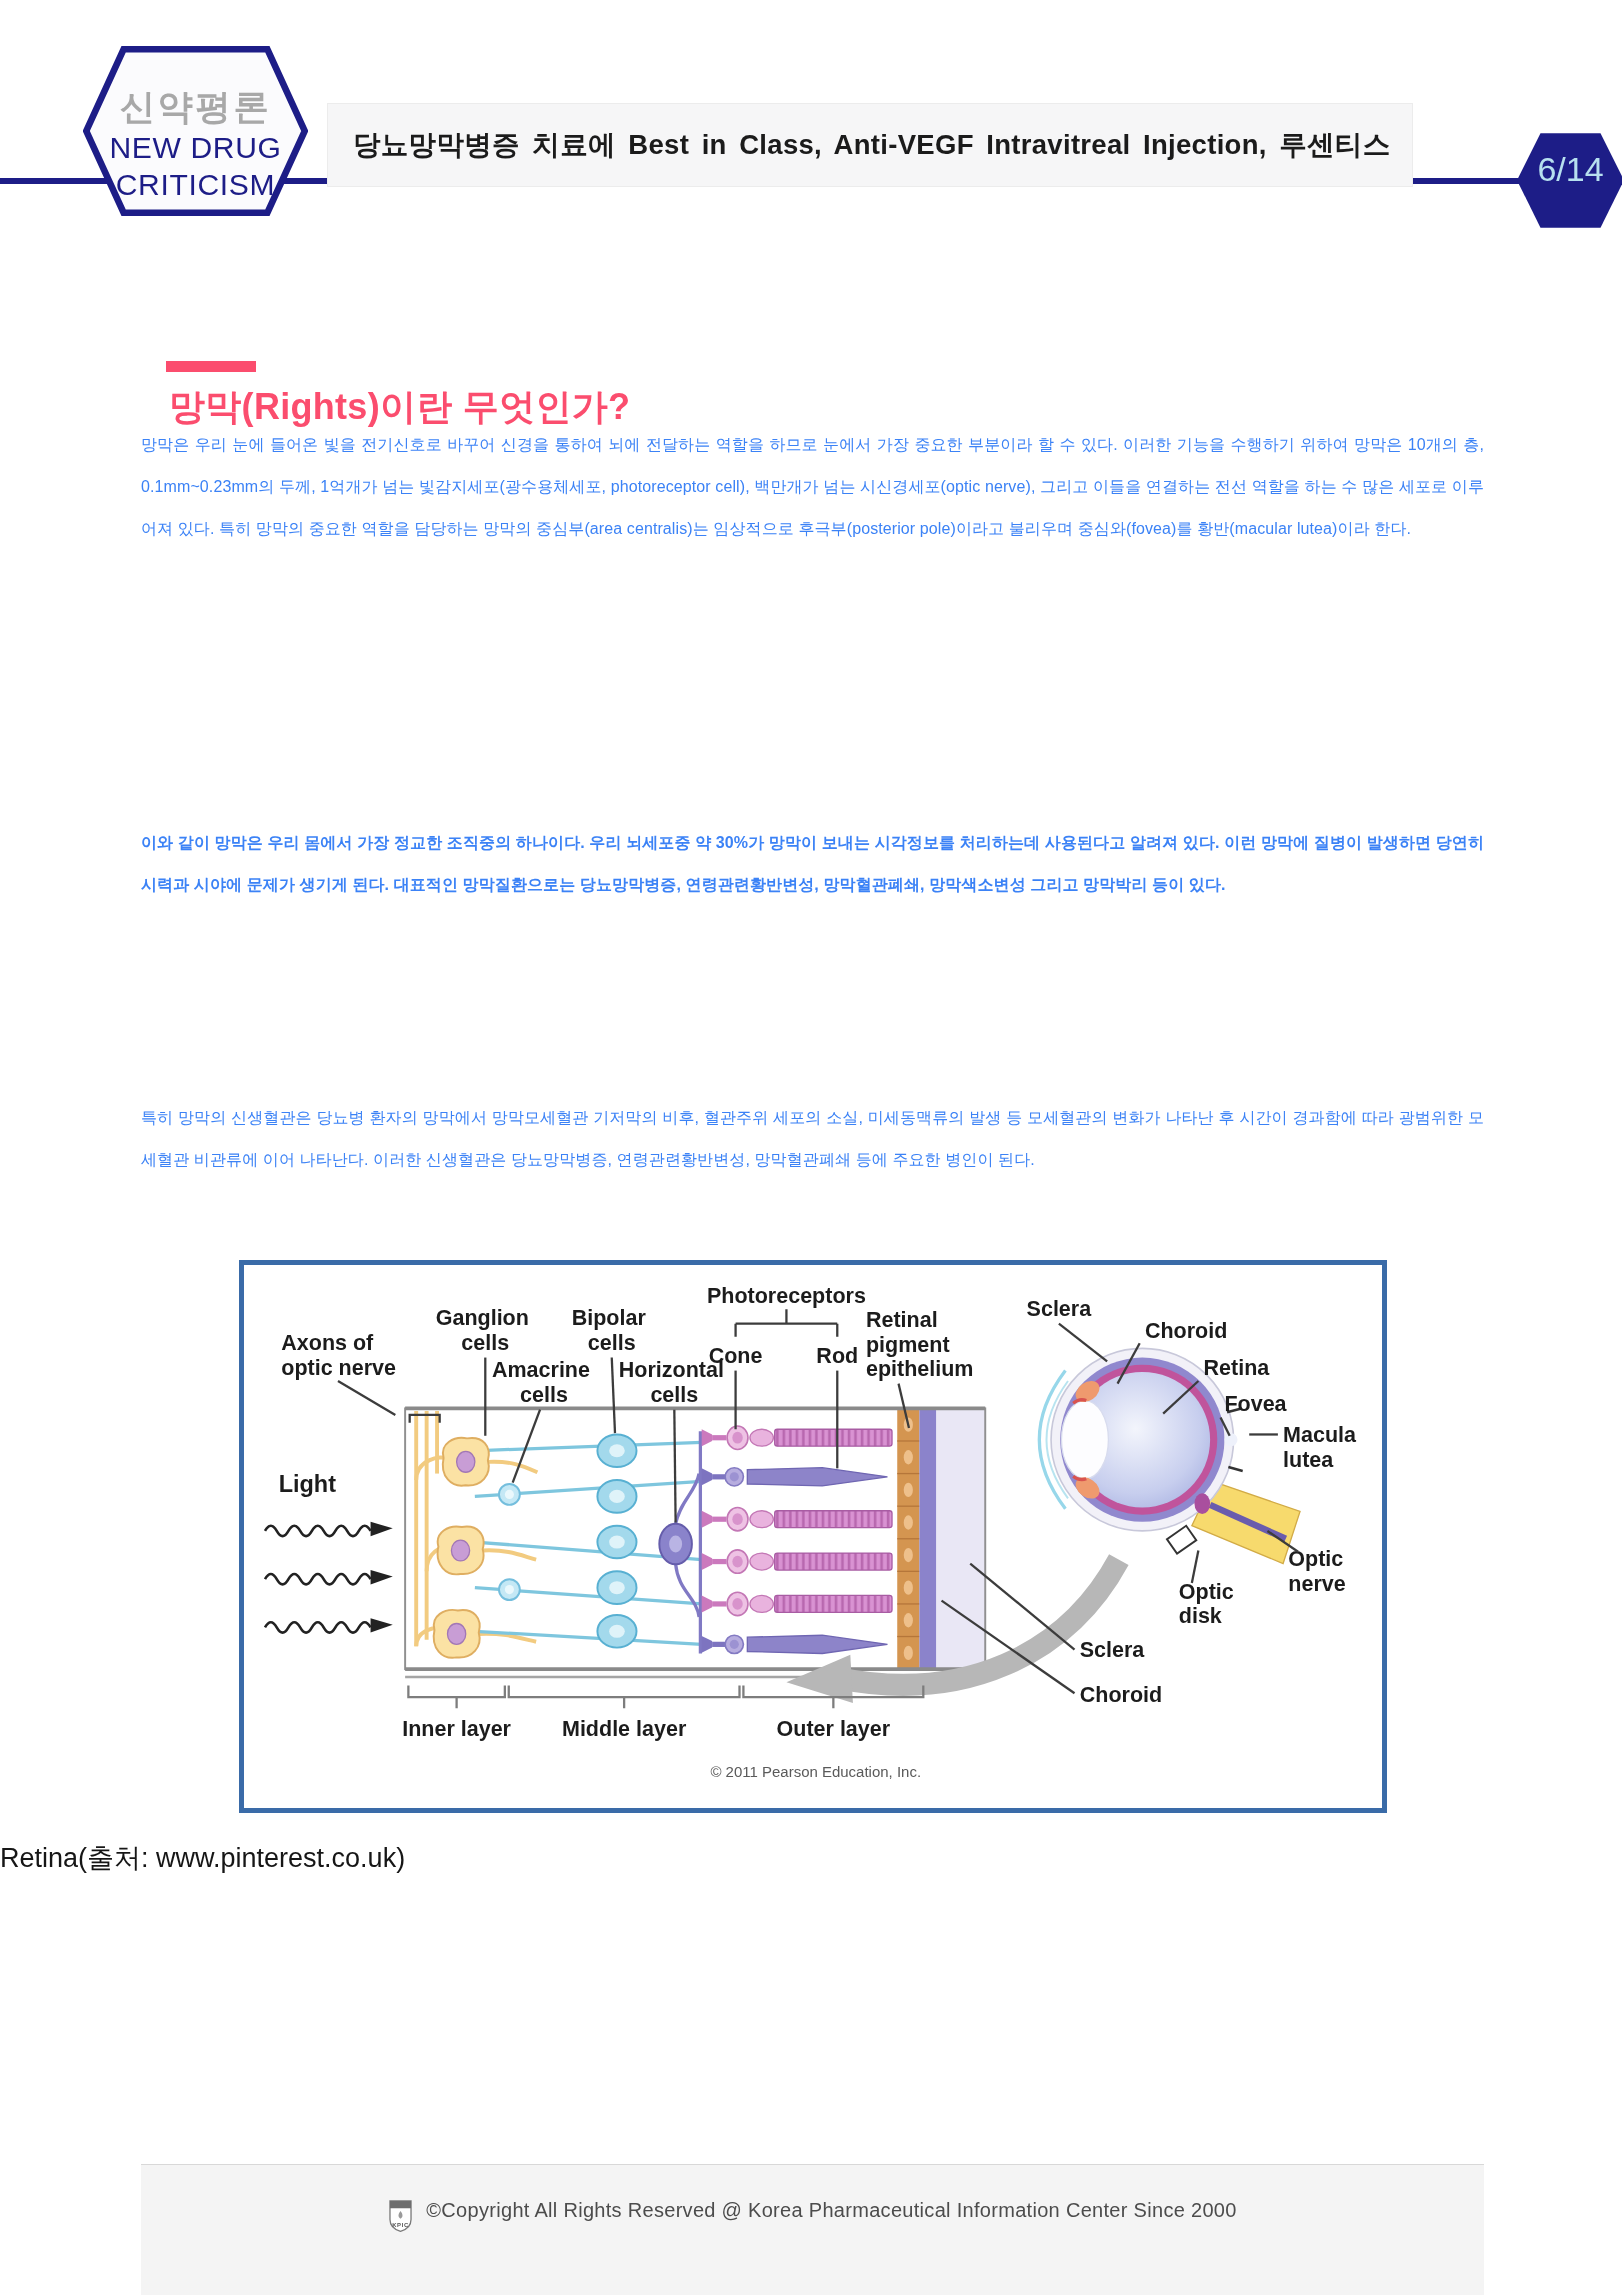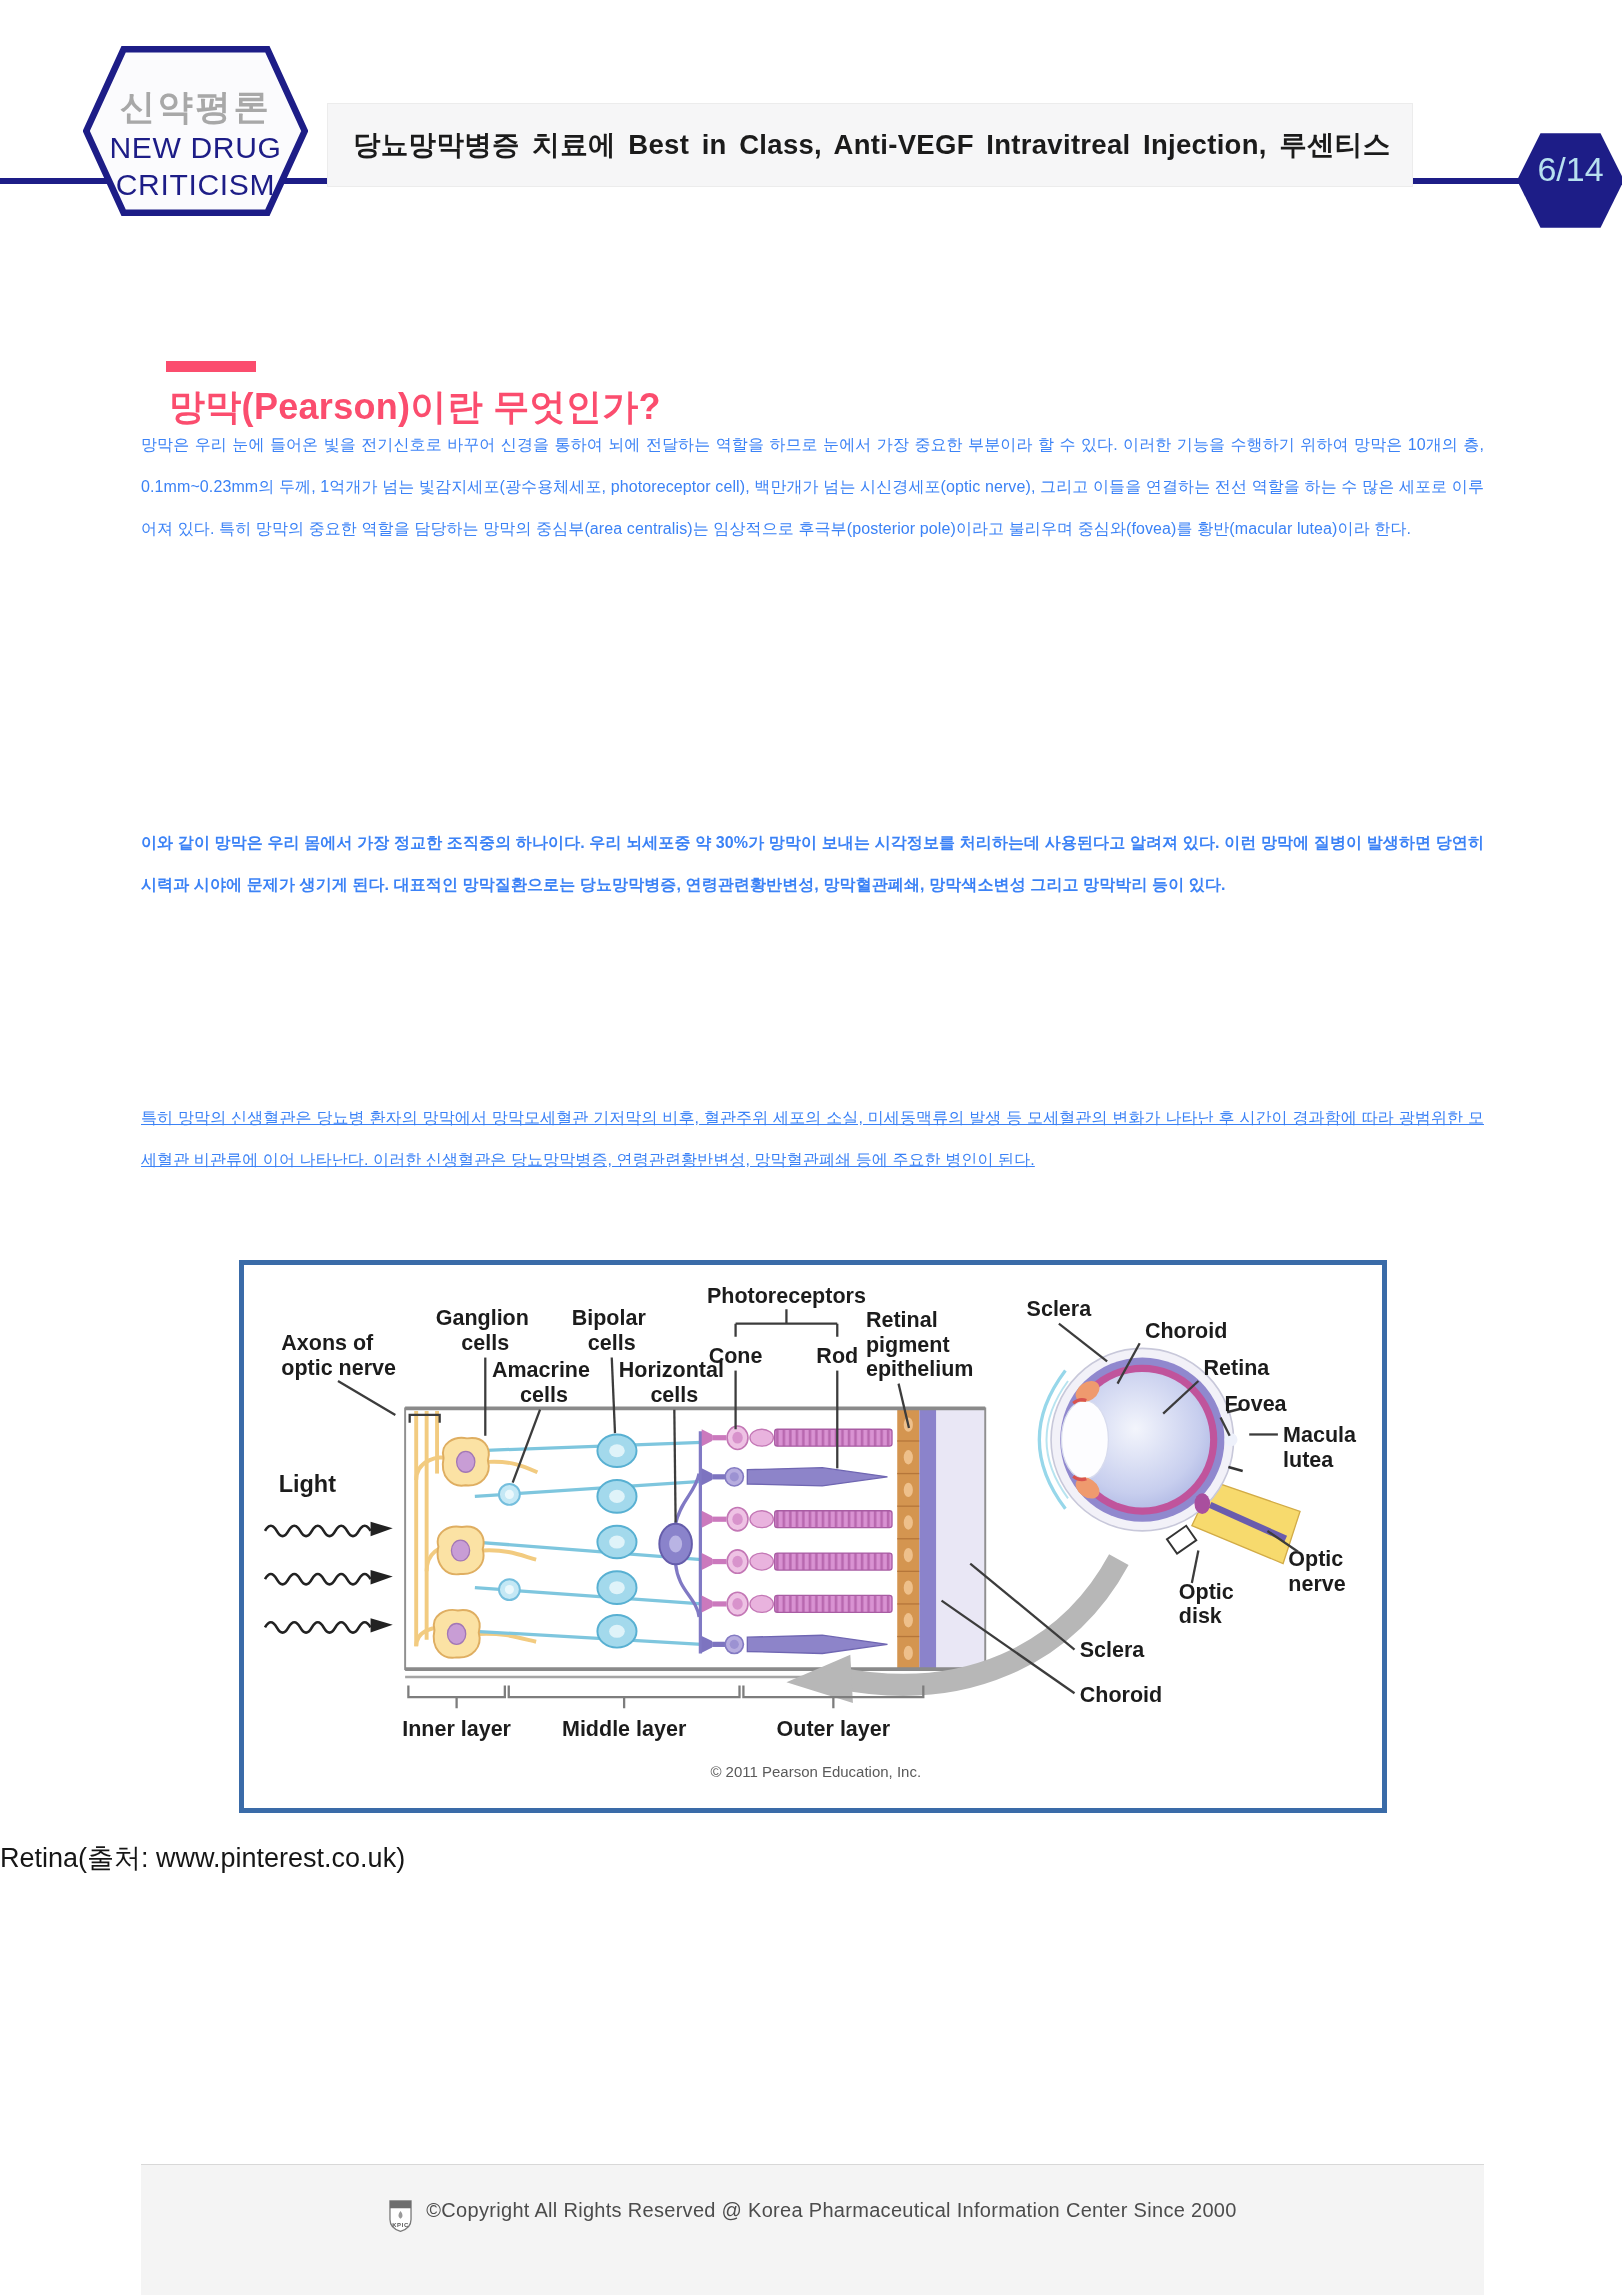--- a/index.html
+++ b/index.html
@@ -27,21 +27,21 @@
   
   .section-bar{position:absolute;left:166px;top:361px;width:90px;height:11px;background:#fb4d6e;}
   .section-title{position:absolute;left:169px;top:383px;font-size:36px;font-weight:700;color:#fb4d6e;letter-spacing:0.3px;}
   
   .para{
     position:absolute;left:141px;width:1343px;font-size:16px;line-height:42px;color:#3b82f6;
     text-align:justify;word-break:normal;letter-spacing:0.1px;
   }
   .para-1{top:424px;}
   .para-2{top:822px;font-weight:bold;}
-  .para-3{top:1097px;text-decoration:underline;}
+  .para-3{top:1097px;}
   
   .figure-box{
     position:absolute;left:239px;top:1260px;width:1148px;height:553px;
     border:5.9px solid #3a6ba8;background:#ffffff;box-sizing:border-box;
   }
   .figure-box svg{display:block;width:1137px;height:541px;}
   .fig-label{font-family:"Liberation Sans",sans-serif;font-size:33px;font-weight:700;fill:#1c1c1c;}
   .fig-label-big{font-family:"Liberation Sans",sans-serif;font-size:36px;font-weight:700;fill:#1c1c1c;}
   .fig-credit{font-family:"Liberation Sans",sans-serif;font-size:23px;font-weight:400;fill:#5a5a5a;}
   .leader{stroke:#3c3c3c;stroke-width:3.5;fill:none;}
@@ -80,21 +80,21 @@
   </div>
 
   <div class="page-badge">
     <svg width="107" height="95" viewBox="0 0 164 145">
       <polygon points="36,0 128,0 164,72 128,145 36,145 0,72" fill="#1d1d87"></polygon>
     </svg>
     <div class="page-badge-label">6/14</div>
   </div>
 
   <div class="section-bar"></div>
-  <div class="section-title">망막(Pearson)이란 무엇인가?</div>
+  <div class="section-title">망막(Rights)이란 무엇인가?</div>
 
   <div class="para para-1">망막은 우리 눈에 들어온 빛을 전기신호로 바꾸어 신경을 통하여 뇌에 전달하는 역할을 하므로 눈에서 가장 중요한 부분이라 할 수 있다. 이러한 기능을 수행하기 위하여 망막은 10개의 층, 0.1mm~0.23mm의 두께, 1억개가 넘는 빛감지세포(광수용체세포, photoreceptor cell), 백만개가 넘는 시신경세포(optic nerve), 그리고 이들을 연결하는 전선 역할을 하는 수 많은 세포로 이루어져 있다. 특히 망막의 중요한 역할을 담당하는 망막의 중심부(area centralis)는 임상적으로 후극부(posterior pole)이라고 불리우며 중심와(fovea)를 황반(macular lutea)이라 한다.</div>
   <div class="para para-2">이와 같이 망막은 우리 몸에서 가장 정교한 조직중의 하나이다. 우리 뇌세포중 약 30%가 망막이 보내는 시각정보를 처리하는데 사용된다고 알려져 있다. 이런 망막에 질병이 발생하면 당연히 시력과 시야에 문제가 생기게 된다. 대표적인 망막질환으로는 당뇨망막병증, 연령관련황반변성, 망막혈관폐쇄, 망막색소변성 그리고 망막박리 등이 있다.</div>
   <div class="para para-3">특히 망막의 신생혈관은 당뇨병 환자의 망막에서 망막모세혈관 기저막의 비후, 혈관주위 세포의 소실, 미세동맥류의 발생 등 모세혈관의 변화가 나타난 후 시간이 경과함에 따라 광범위한 모세혈관 비관류에 이어 나타난다. 이러한 신생혈관은 당뇨망막병증, 연령관련황반변성, 망막혈관폐쇄 등에 주요한 병인이 된다.</div>
 
   <div class="figure-box">
     <svg viewBox="0 0 1740 830">
       <defs>
         <pattern id="seg-stripes" width="10" height="26" patternUnits="userSpaceOnUse">
           <rect width="10" height="26" fill="#d992d2"></rect>

